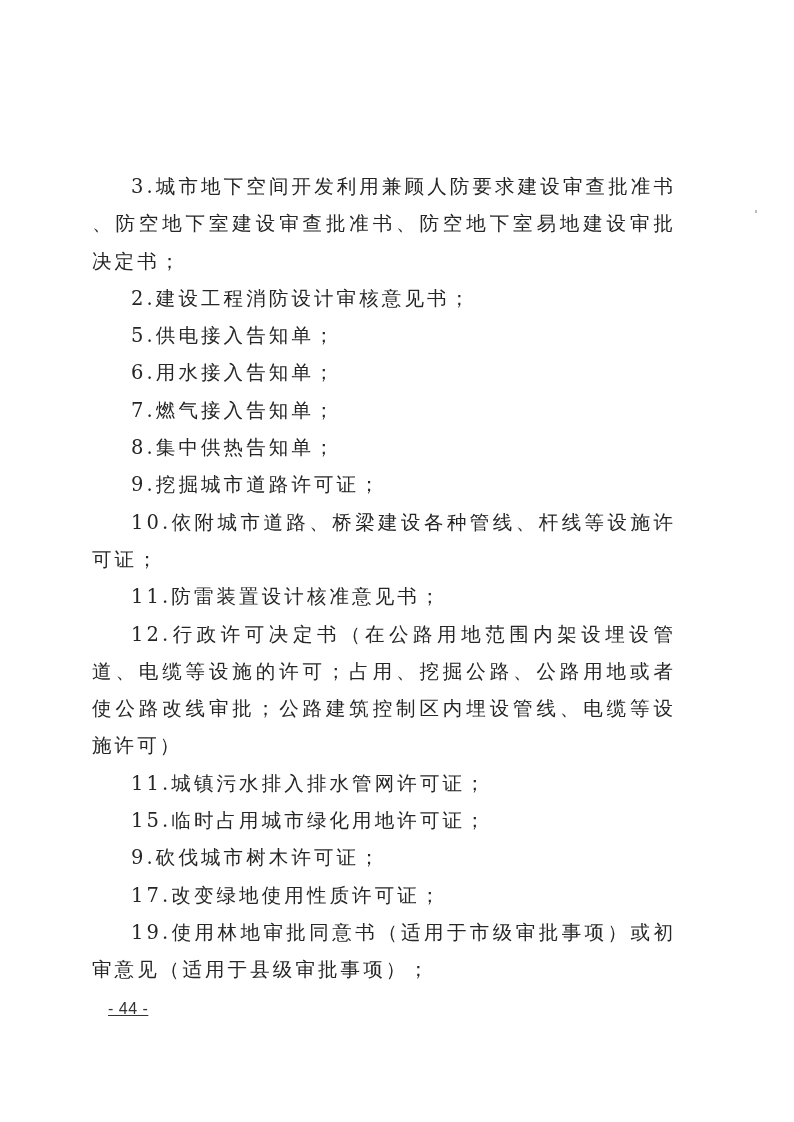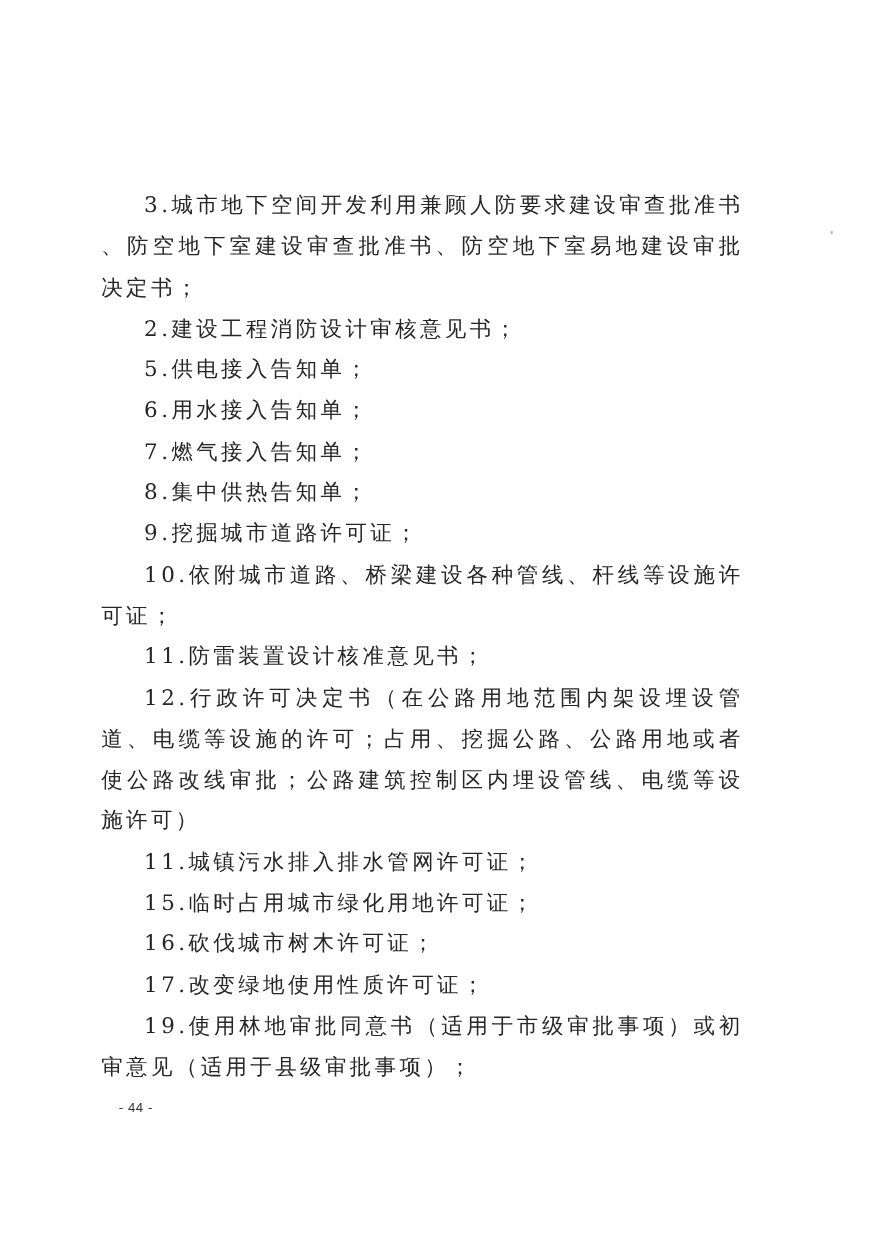--- a/index.html
+++ b/index.html
@@ -31,23 +31,24 @@
       text-align: justify;
       text-align-last: left;
       white-space: normal;
       word-break: break-all;
     }
     .page-number {
       position: absolute;
       left: 108px;
       top: 1000px;
       font-family: "Liberation Sans", sans-serif;
-      font-size: 12px;
+      font-size: 16px;
       color: #333333;
       letter-spacing: 0.5px;
+      text-decoration: underline;
     }
     .speck {
       position: absolute;
       left: 755px;
       top: 210px;
       width: 2px;
       height: 3px;
       background: #bbbbbb;
     }
   </style>
@@ -60,19 +61,19 @@
   <p class="para">5.供电接入告知单；</p>
   <p class="para">6.用水接入告知单；</p>
   <p class="para">7.燃气接入告知单；</p>
   <p class="para">8.集中供热告知单；</p>
   <p class="para">9.挖掘城市道路许可证；</p>
   <p class="para">10.依附城市道路、桥梁建设各种管线、杆线等设施许可证；</p>
   <p class="para">11.防雷装置设计核准意见书；</p>
   <p class="para">12.行政许可决定书（在公路用地范围内架设埋设管道、电缆等设施的许可；占用、挖掘公路、公路用地或者使公路改线审批；公路建筑控制区内埋设管线、电缆等设施许可）</p>
   <p class="para">11.城镇污水排入排水管网许可证；</p>
   <p class="para">15.临时占用城市绿化用地许可证；</p>
-  <p class="para">16.砍伐城市树木许可证；</p>
+  <p class="para">9.砍伐城市树木许可证；</p>
   <p class="para">17.改变绿地使用性质许可证；</p>
   <p class="para">19.使用林地审批同意书（适用于市级审批事项）或初审意见（适用于县级审批事项）；</p>
 </div>
 
 <div class="page-number">- 44 -</div>
 <div class="speck"></div>
 
 </body></html>

